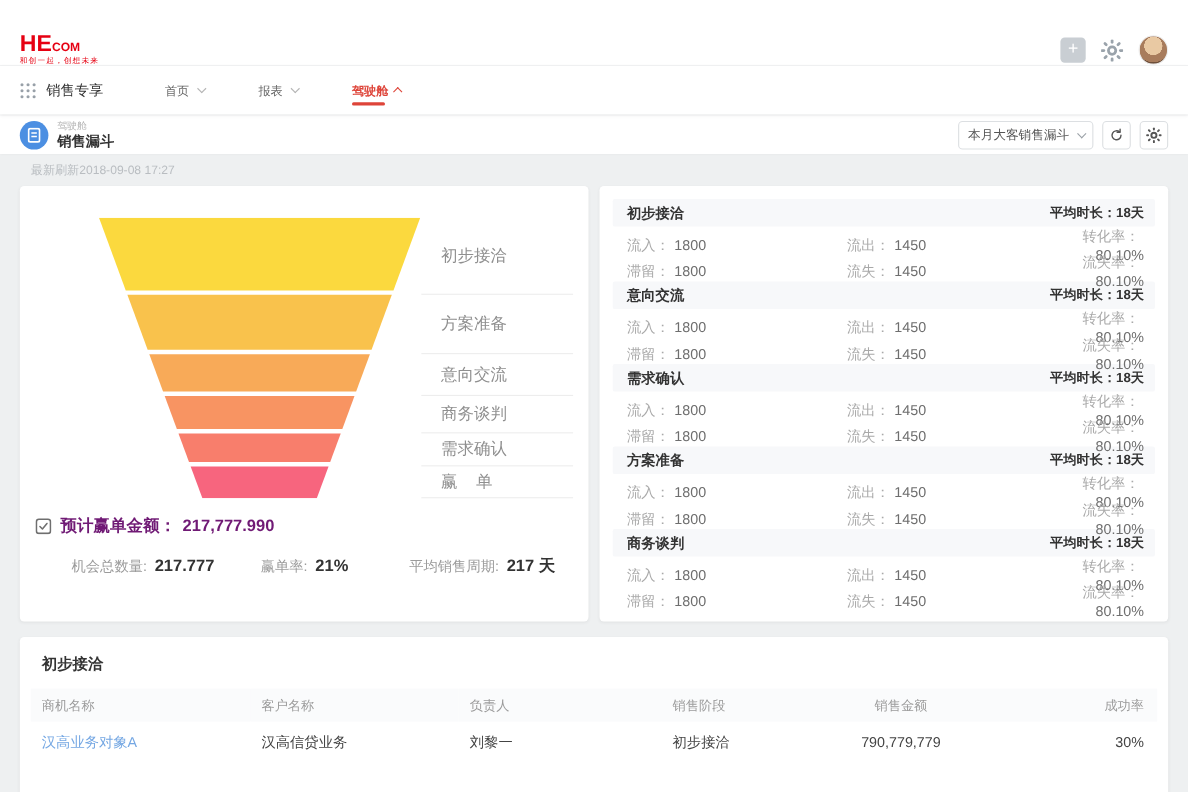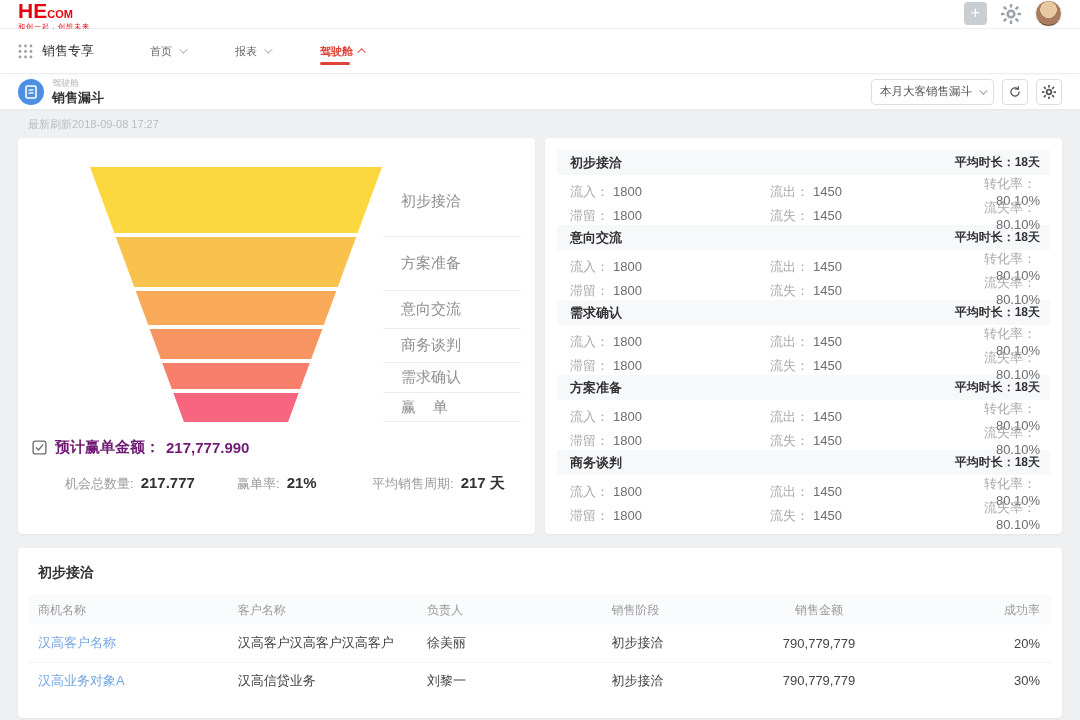--- a/index.html
+++ b/index.html
@@ -4,21 +4,21 @@
 <style>
   :root{
     --accent:#de4439; --logo-red:#e60012; --blue:#4c8fe2; --link:#74a7e3;
     --txt:#333; --muted:#999; --panel-bg:#eef0f1;
   }
   *{margin:0;padding:0;box-sizing:border-box;}
   html,body{width:1080px;height:720px;overflow:hidden;}
   body{font-family:"Liberation Sans","DejaVu Sans",sans-serif;background:var(--panel-bg);color:var(--txt);}
 
   
-  .app-header{height:29px;background:#fff;display:flex;align-items:flex-start;padding:0 18px;border-bottom:1px solid #f1f2f3;}
+  .app-header{height:60px;background:#fff;display:flex;align-items:flex-end;padding:0 18px;border-bottom:1px solid #f1f2f3;}
   .logo{display:flex;flex-direction:column;line-height:1;}
   .logo-main{color:var(--logo-red);font-weight:bold;font-size:21px;letter-spacing:0;}
   .logo-main .sub{font-size:11px;font-weight:bold;}
   .logo-tag{color:var(--logo-red);font-size:7px;margin-top:2px;letter-spacing:1px;}
   .header-right{margin-left:auto;display:flex;align-items:center;gap:14px;}
   .search-box{width:200px;height:27px;border:1px solid #ddd;border-radius:4px;display:flex;align-items:center;padding:0 9px;background:#fff;}
   .search-box input{border:none;outline:none;flex:1;font-size:12px;color:#666;font-family:inherit;background:transparent;}
   .search-box input::placeholder{color:#bbb;}
   .icon-plus{width:23px;height:23px;border-radius:4px;background:#c9ced3;color:#fff;font-size:16px;line-height:21px;text-align:center;cursor:pointer;}
   .avatar{width:27px;height:27px;border-radius:50%;background:radial-gradient(circle at 50% 35%,#e9c9a3 0 40%,#a87c5c 41% 72%,#6e4f3a 73%);border:1px solid #eee;}
@@ -330,28 +330,20 @@
             <th>商机名称</th>
             <th>客户名称</th>
             <th>负责人</th>
             <th>销售阶段</th>
             <th class="center">销售金额</th>
             <th class="right">成功率</th>
           </tr>
         </thead>
       <tbody>
           <tr>
-            <td class="link ">汉高客户名称</td>
-            <td>汉高客户汉高客户汉高客户</td>
-            <td>徐美丽</td>
-            <td>初步接洽</td>
-            <td class="center">790,779,779</td>
-            <td class="right">20%</td>
-          </tr>
-          <tr>
             <td class="link ">汉高业务对象A</td>
             <td>汉高信贷业务</td>
             <td>刘黎一</td>
             <td>初步接洽</td>
             <td class="center">790,779,779</td>
             <td class="right">30%</td>
           </tr>
         </tbody>
     </table>
   </section>

